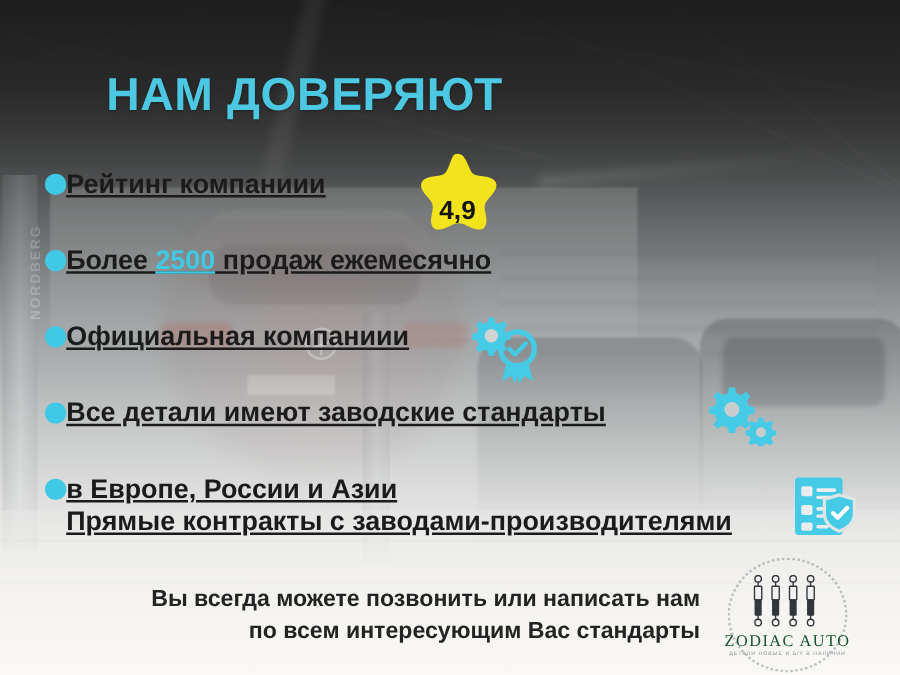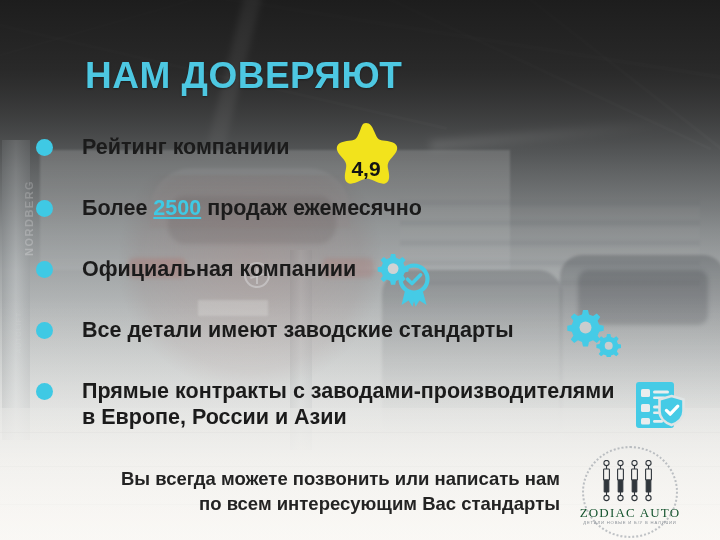--- a/index.html
+++ b/index.html
@@ -234,27 +234,27 @@
 
   .dot {
     width: 17px; height: 17px;
     border-radius: 50%;
     background: #3fc9e4;
     flex: 0 0 17px;
     margin-top: 5px;
   }
 
   .bullet-text {
-    margin-left: 29px;
     font-size: 21.5px;
     font-weight: bold;
     color: #1b1b1b;
     line-height: 26px;
     font-family: "Liberation Sans", sans-serif;
     white-space: nowrap;
+    text-decoration: underline;
   }
   .bullet-text .line2 { display: block; white-space: nowrap; }
 
   .hl {
     color: #3fc9e4;
     text-decoration: underline;
     text-underline-offset: 2px;
   }
 
   
@@ -408,22 +408,22 @@
       </div>
 
       <div class="bullet-row">
         <span class="dot"></span>
         <span class="bullet-text">Все детали имеют заводские стандарты</span>
       </div>
 
       <div class="bullet-row last">
         <span class="dot"></span>
         <span class="bullet-text">
+          <span class="line2">в Европе, России и Азии</span>
           <span class="line2">Прямые контракты с заводами-производителями</span>
-          <span class="line2">в Европе, России и Азии</span>
         </span>
       </div>
     </div>
 
     <div class="star-badge">
       <svg viewBox="0 0 70 68" xmlns="http://www.w3.org/2000/svg">
         <path d="M35 2 C39 2 41 5 43.5 11 C46 17 47 19 52 19.5 C58 20 63.5 21 65.5 24.5
                  C67.5 28 65 32 61 36.5 C57 41 56 43 57.2 48.5 C58.4 54 59 59 55.8 61.5
                  C52.6 64 48 62.2 42.5 59.6 C37 57 35 57 29.5 59.6 C24 62.2 19.4 64 16.2 61.5
                  C13 59 13.6 54 14.8 48.5 C16 43 15 41 11 36.5 C7 32 4.5 28 6.5 24.5

